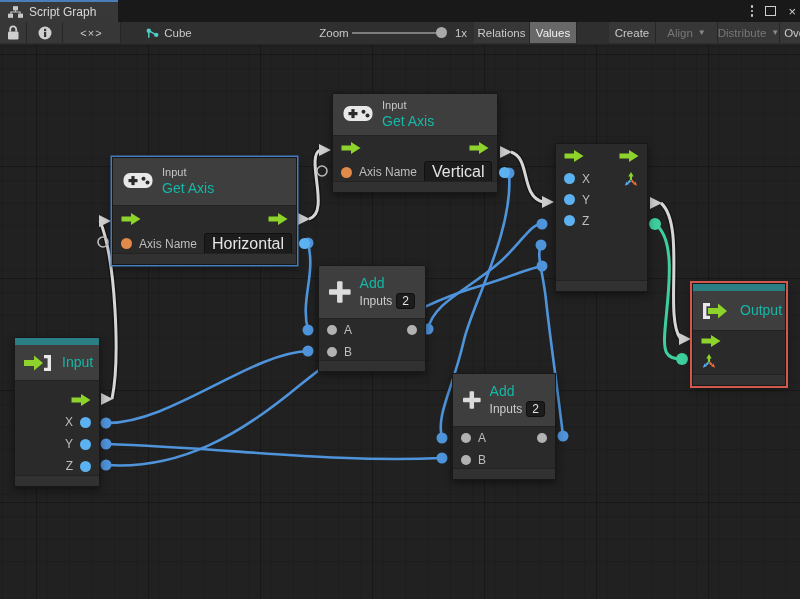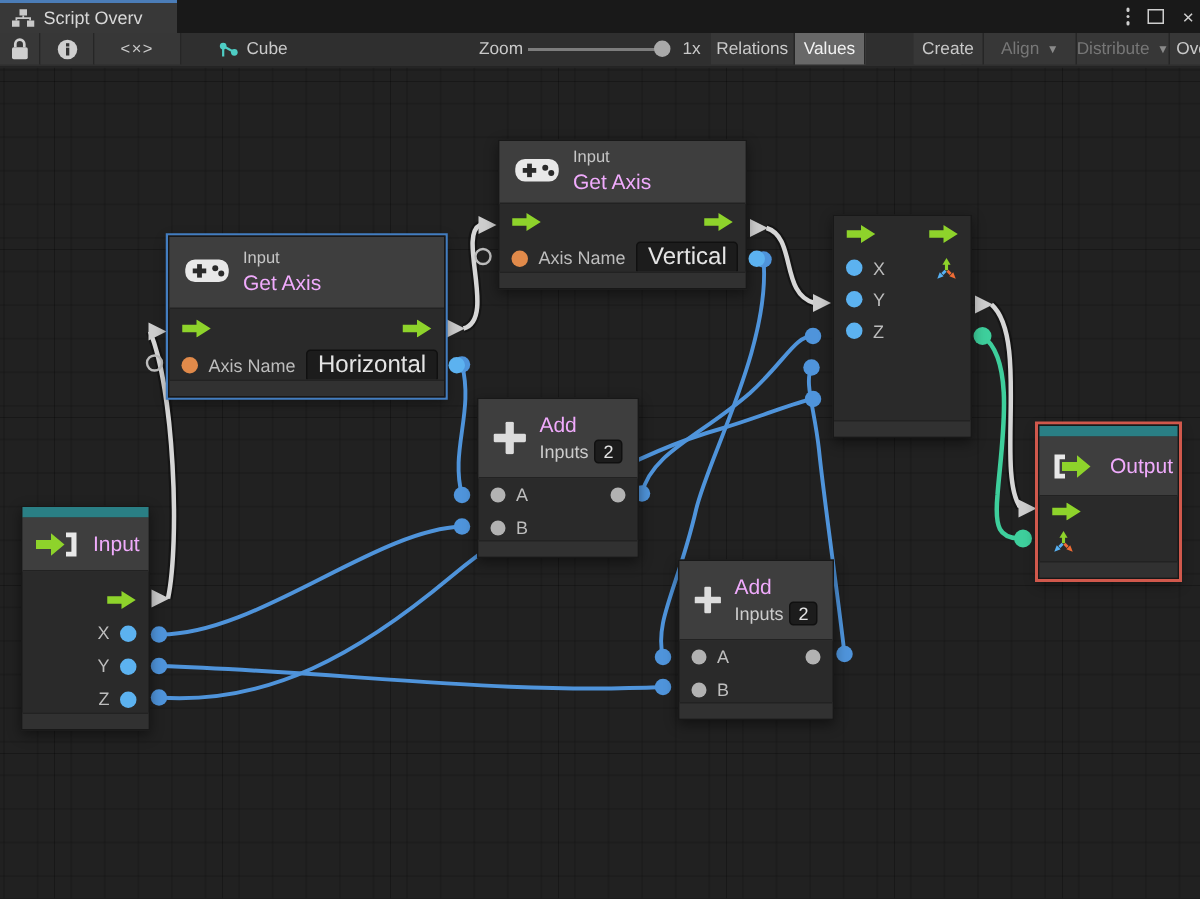--- a/index.html
+++ b/index.html
@@ -42,21 +42,21 @@
   svg.wires{position:absolute;left:0;top:0;z-index:1;}
   
   .node{position:absolute;background:#2a2a2a;border:1px solid #181818;box-sizing:border-box;
         box-shadow:0 3px 8px rgba(0,0,0,.45);z-index:2;}
   .node.selected{box-shadow:0 0 0 1.5px #437dc0,0 3px 8px rgba(0,0,0,.45);}
   .node.flagged{box-shadow:0 0 0 2px #d0584c,0 3px 8px rgba(0,0,0,.45);}
   .strip{height:7px;background:#2a7f85;}
   .nhead{background:#3e3e3e;border-bottom:1px solid #222;display:flex;align-items:center;gap:9px;
          padding:5px 10px;box-sizing:border-box;}
   .sub{font-size:11px;color:#c6c6c6;line-height:1.25;}
-  .ttl{font-size:14px;color:#f0abfc;line-height:1.25;}
+  .ttl{font-size:14px;color:#14b8a6;line-height:1.25;}
   .nrow{display:flex;align-items:center;gap:7px;padding:0 8px;box-sizing:border-box;position:relative;}
   .spread{justify-content:space-between;}
   .endr{justify-content:flex-end;}
   .nfoot{position:absolute;left:0;right:0;bottom:0;height:10px;background:#313131;border-top:1px solid #222;}
   .dot{width:11px;height:11px;border-radius:50%;display:inline-block;flex:none;}
   .dot.blue{background:#5cb2f0;}
   .dot.orange{background:#e18a4a;}
   .dot.gray{background:#b2b2b2;width:10px;height:10px;}
   .plabel{font-size:12px;color:#bdbdbd;white-space:nowrap;}
   .vbox{background:#1c1c1c;border:1px solid #101010;border-radius:3px;color:#e4e4e4;
@@ -126,21 +126,21 @@
       <rect x="6" y="2.8" width="2.2" height="2.2" fill="#333"></rect>
     </g>
   </defs>
 </svg>
 
 <div class="tabbar">
   <div class="tab">
     <svg width="15" height="14" viewBox="0 0 18 14">
         <use href="#tabicon"></use>
       </svg>
-    <span class="tab-label">Script Overv</span>
+    <span class="tab-label">Script Graph</span>
   </div>
   <div class="winbtns">
     <span class="more-dots">
         <i></i>
         <i></i>
         <i></i>
       </span>
     <span class="maxbox"></span>
     <span class="closex">×</span>
   </div>

